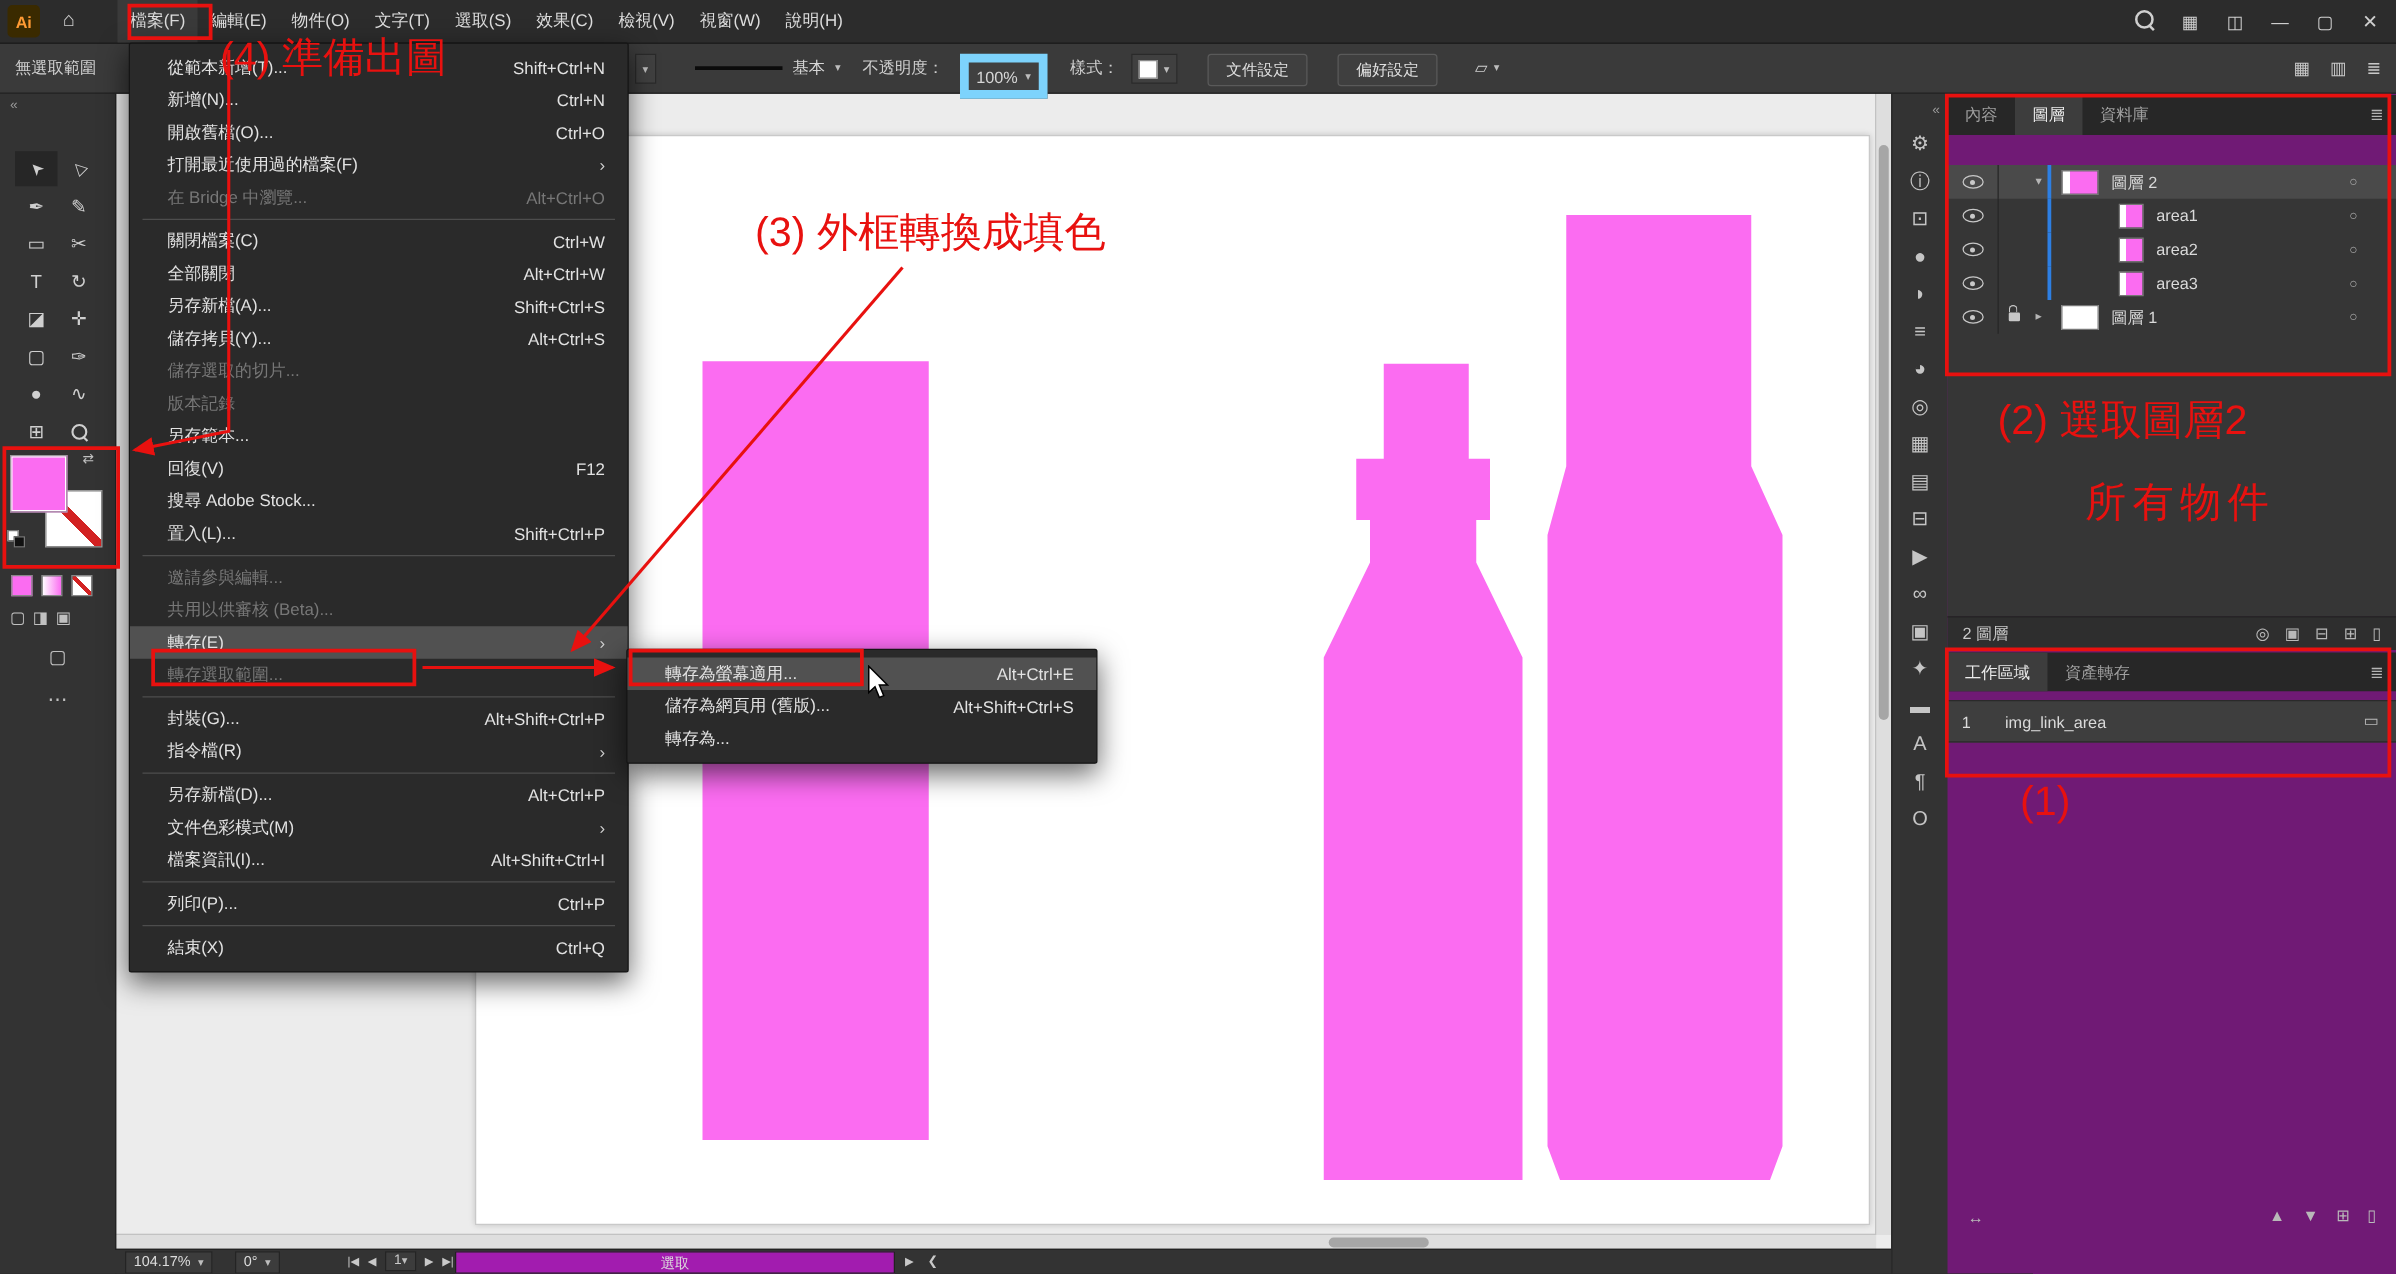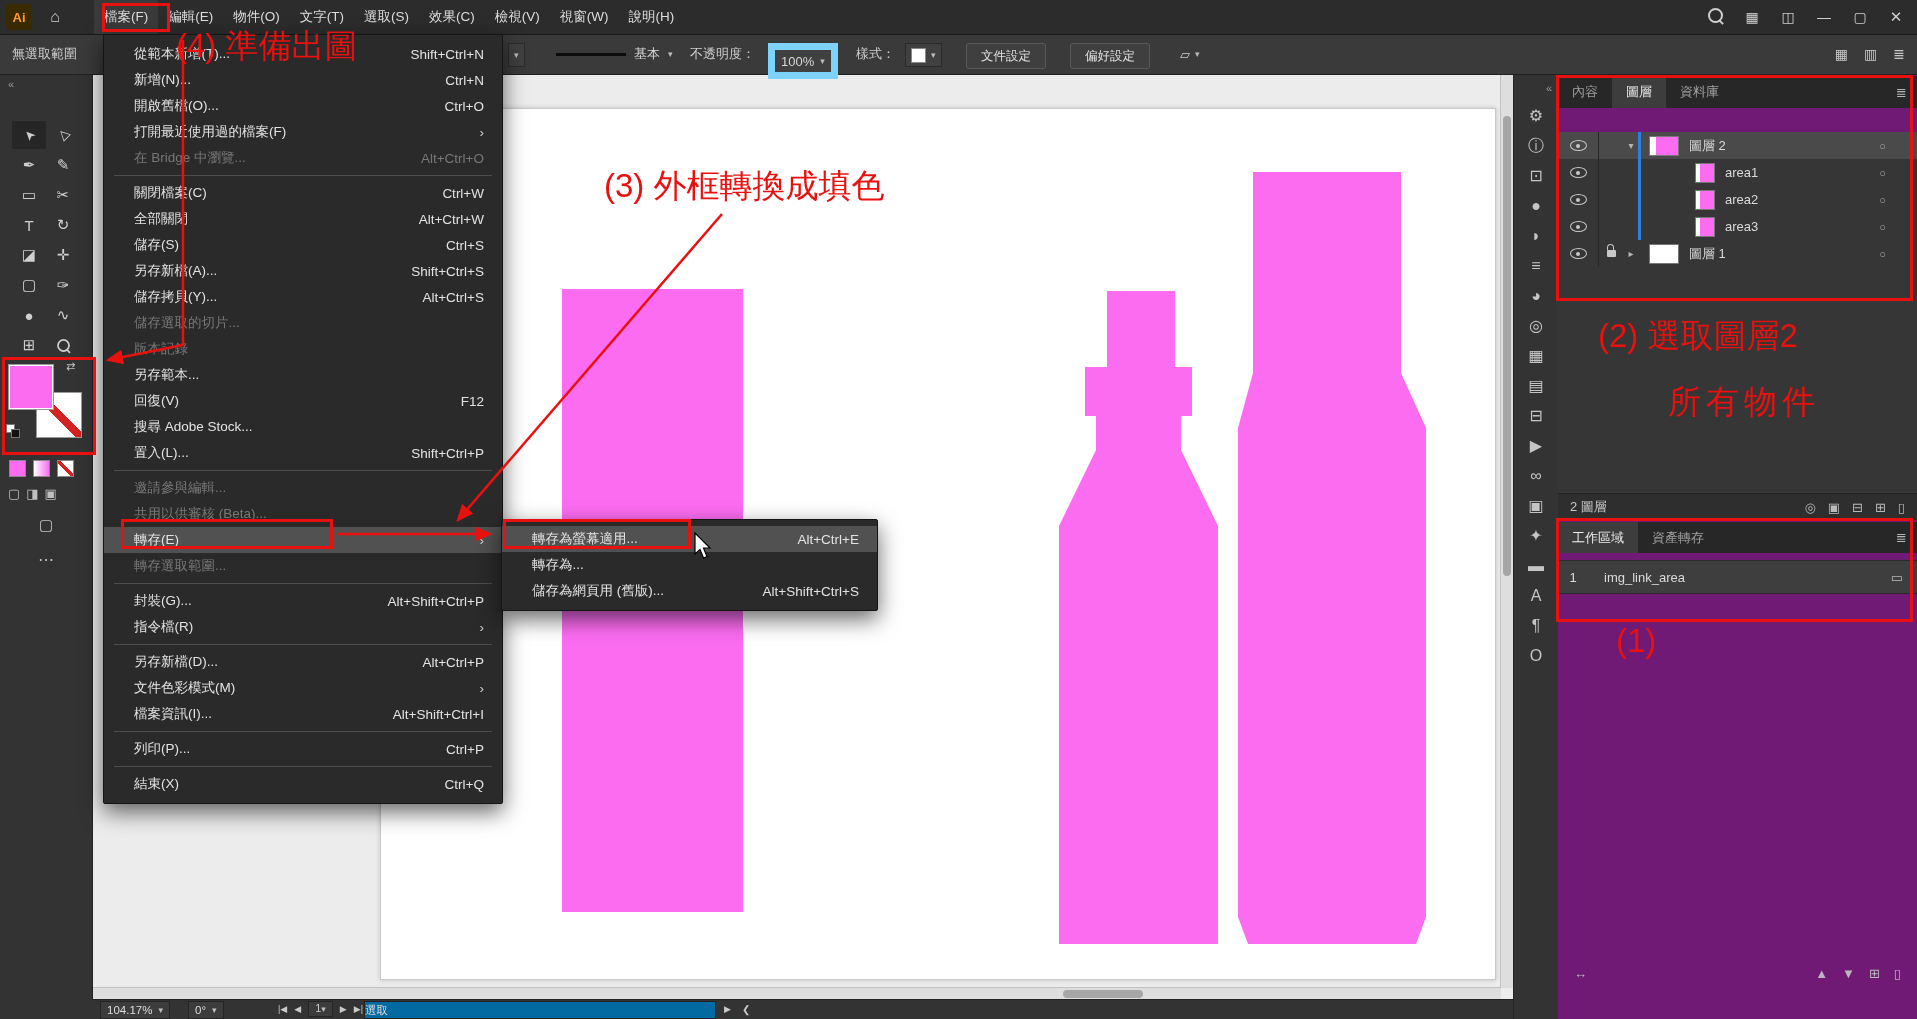--- a/index.html
+++ b/index.html
@@ -127,21 +127,21 @@
   #panel-footer-icons{margin-left:auto;display:flex;gap:14px;}
   
   .statusbar{position:absolute;left:92px;width:1421px;bottom:0;height:19px;background:#333333;
              border-top:1px solid #222;z-index:12;font-size:11.5px;color:#dcdcdc;}
   .statusbar>*{position:absolute;top:1px;height:16px;display:flex;align-items:center;}
   .sb-box{background:#3c3c3c;border:1px solid #242424;padding:0 6px;gap:6px;}
   #sb-zoom{left:8px;}
   #sb-rot{left:96px;}
   #sb-nav{left:186px;gap:7px;color:#c9c9c9;font-size:9px;}
   #sb-nav .sb-box{position:static;height:14px;font-size:11px;}
-  .sb-tool{left:272px;width:350px;background:#0369a1;border:1px solid #222;}
+  .sb-tool{left:272px;width:350px;background:#a21caf;border:1px solid #222;justify-content:center;}
   #sb-play{left:632px;font-size:9px;color:#c9c9c9;}
   #sb-coll{left:650px;font-size:10px;color:#c9c9c9;}
   
   .dropmenu{position:absolute;background:#2a2a2a;border:1px solid #151515;border-radius:2px;
             box-shadow:0 8px 22px rgba(0,0,0,.6);padding:6px 0;z-index:50;}
   #file-menu{left:103px;top:34px;width:398px;}
   #export-submenu{left:501px;top:519px;width:375px;z-index:55;}
   .menu-item{height:26px;display:flex;align-items:center;padding:0 18px 0 30px;font-size:13.5px;color:#e2e2e2;white-space:nowrap;}
   .menu-item.disabled{color:#777;}
   .menu-item.hl{background:#515151;}
@@ -477,24 +477,20 @@
       <div class="menu-sep"></div>
       <div class="menu-item">
         <span class="mi-label">關閉檔案(C)</span>
         <span class="mi-shortcut">Ctrl+W</span>
       </div>
       <div class="menu-item">
         <span class="mi-label">全部關閉</span>
         <span class="mi-shortcut">Alt+Ctrl+W</span>
       </div>
       <div class="menu-item">
-        <span class="mi-label">儲存(S)</span>
-        <span class="mi-shortcut">Ctrl+S</span>
-      </div>
-      <div class="menu-item">
         <span class="mi-label">另存新檔(A)...</span>
         <span class="mi-shortcut">Shift+Ctrl+S</span>
       </div>
       <div class="menu-item">
         <span class="mi-label">儲存拷貝(Y)...</span>
         <span class="mi-shortcut">Alt+Ctrl+S</span>
       </div>
       <div class="menu-item disabled">
         <span class="mi-label">儲存選取的切片...</span>
         <span class="mi-shortcut"></span>
@@ -572,26 +568,26 @@
         <span class="mi-shortcut">Ctrl+Q</span>
       </div>
     </div>
 
   <div class="dropmenu" id="export-submenu">
       <div class="menu-item hl">
         <span class="mi-label">轉存為螢幕適用...</span>
         <span class="mi-shortcut">Alt+Ctrl+E</span>
       </div>
       <div class="menu-item">
-        <span class="mi-label">轉存為...</span>
-        <span class="mi-shortcut"></span>
-      </div>
-      <div class="menu-item">
         <span class="mi-label">儲存為網頁用 (舊版)...</span>
         <span class="mi-shortcut">Alt+Shift+Ctrl+S</span>
+      </div>
+      <div class="menu-item">
+        <span class="mi-label">轉存為...</span>
+        <span class="mi-shortcut"></span>
       </div>
     </div>
 
   <div class="annot">
     <svg id="arrows" width="1917" height="1019">
       <defs>
         <marker id="arr" markerWidth="9" markerHeight="8" refX="6" refY="3" orient="auto">
           <path d="M0,0 L7,3 L0,6 Z" fill="#E8110F"></path>
         </marker>
       </defs>

